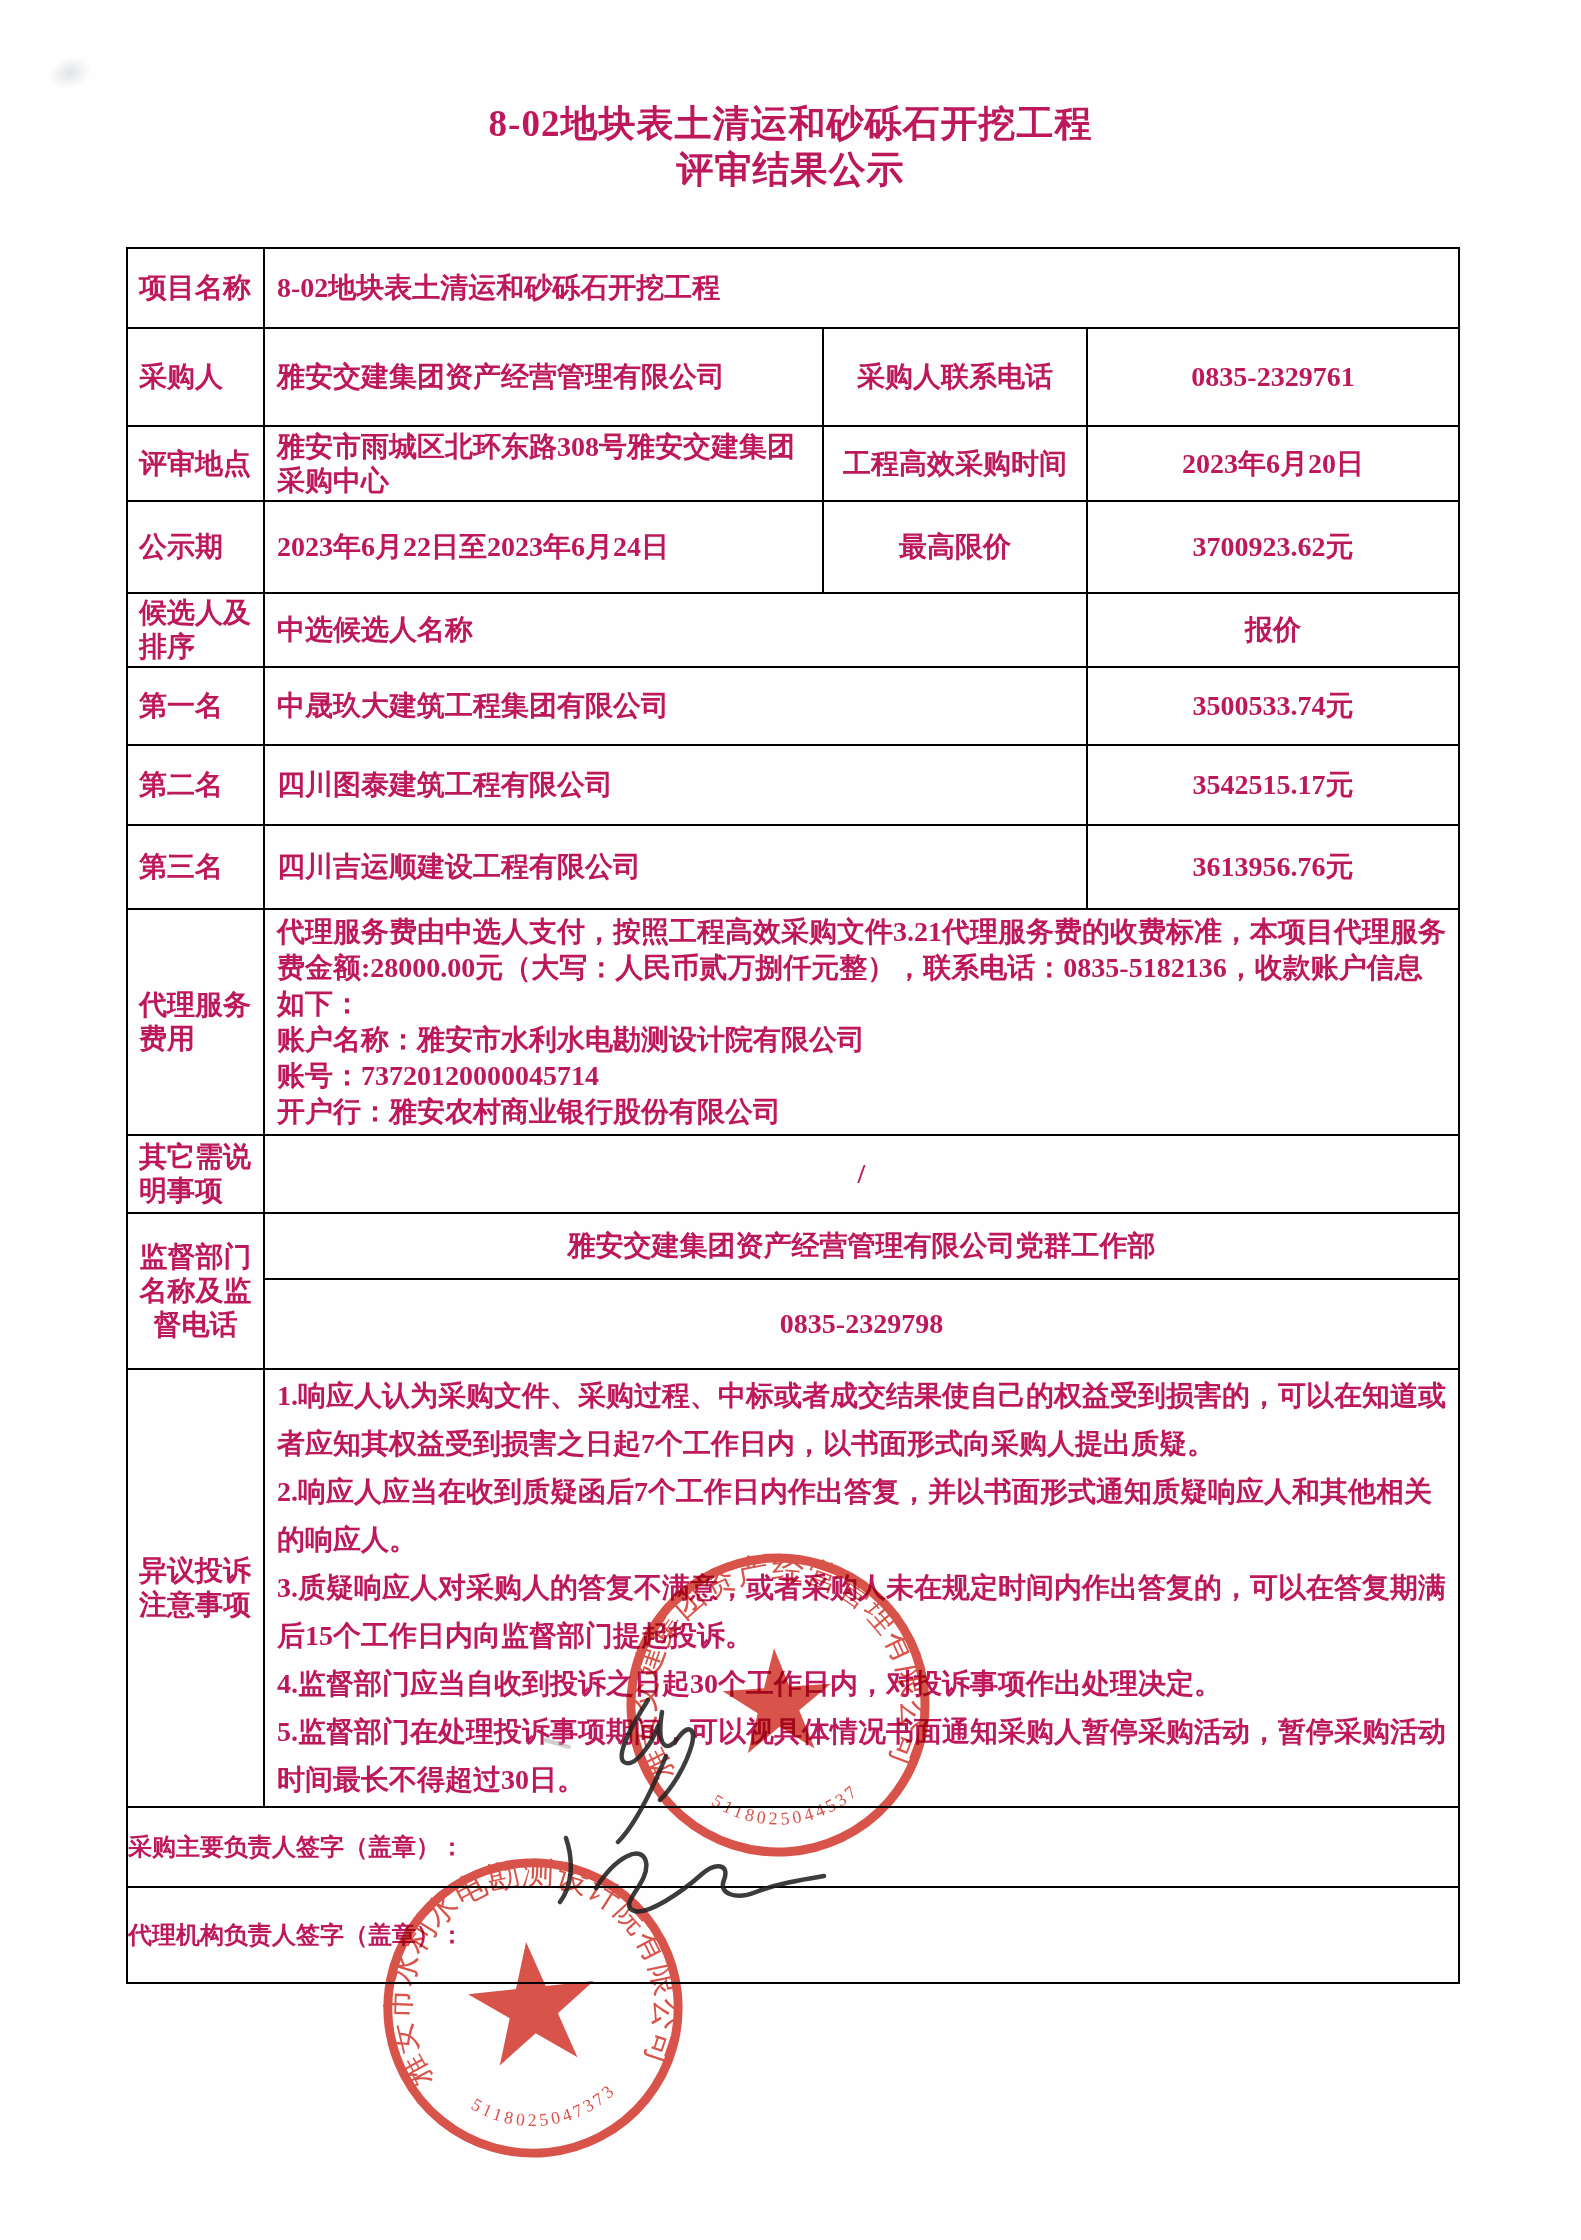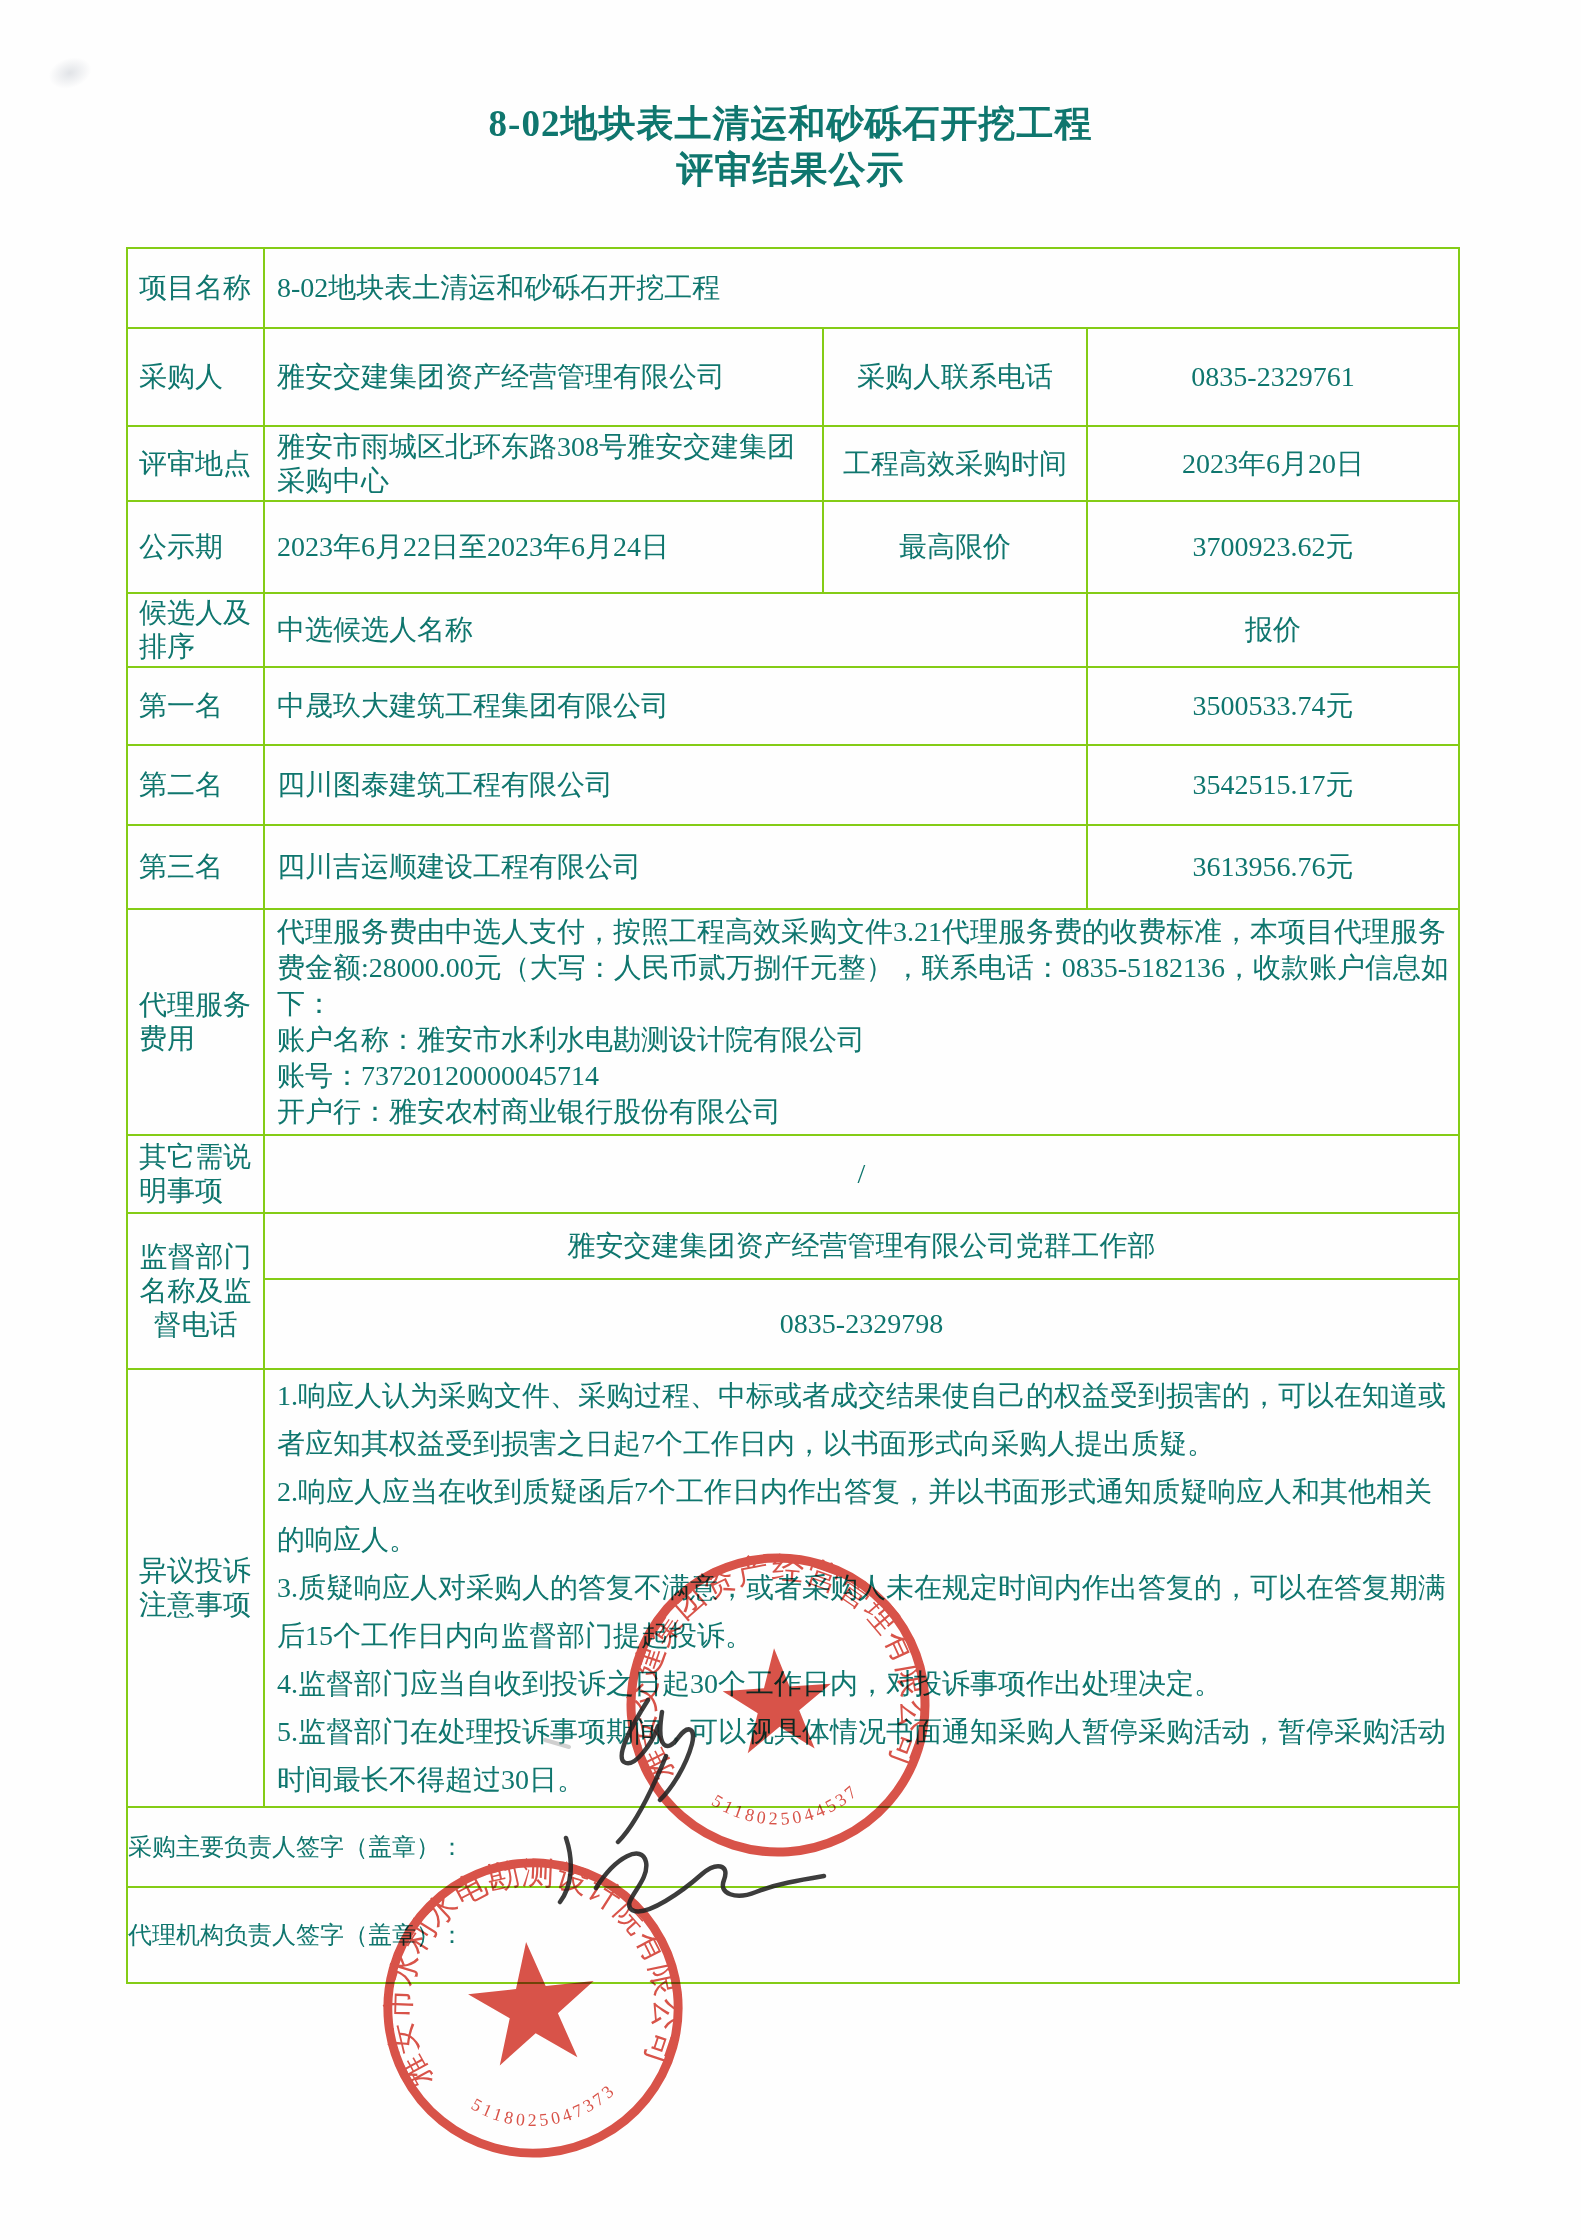--- a/index.html
+++ b/index.html
@@ -3,44 +3,45 @@
 <meta charset="utf-8">
 <style>
   html,body{margin:0;padding:0;background:#e8e8e8;}
   .page{
     position:relative;
     width:1581px;height:2240px;
     margin:0 auto;
     background:#fefefe;
     overflow:hidden;
     font-family:"Liberation Serif","DejaVu Serif",serif;
-    color:#0f766e;
+    color:#be185d;
   }
   .smudge{
     position:absolute;left:48px;top:58px;width:44px;height:30px;
     background:radial-gradient(ellipse at center, rgba(150,158,172,.28), rgba(150,158,172,0) 70%);
     transform:rotate(-18deg);
   }
   .title{
     position:absolute;left:0;top:101px;width:100%;
     text-align:center;font-weight:bold;font-size:37px;line-height:46px;
     letter-spacing:1px;
   }
   table.doc-table{
     position:absolute;left:126px;top:247px;width:1332px;
     border-collapse:collapse;table-layout:fixed;
     font-size:28px;
   }
   .doc-table td{
-    border:2px solid #84cc16;
+    border:2px solid #000000;
     vertical-align:middle;
     padding:2px 8px 2px 12px;
     line-height:34px;
     word-break:break-all;
     overflow:hidden;
+    font-weight:bold;
   }
   .doc-table td.lab{padding:2px 6px 2px 11px;}
   .doc-table td.cen{text-align:center;padding:2px 4px;margin-top:32px;}
   .doc-table td.para{line-height:36px;padding-top:4px;padding-bottom:4px;margin-top:28px;}
   .doc-table td.notes{line-height:48px;padding-top:2px;padding-bottom:2px;}
   .doc-table td.sign-row{padding-left:0;font-size:24px;}
   .doc-table td.sup-lab{text-align:center;padding:2px 6px;}
   
   .overlay{position:absolute;pointer-events:none;}
   .seal{mix-blend-mode:multiply;opacity:.93;}

